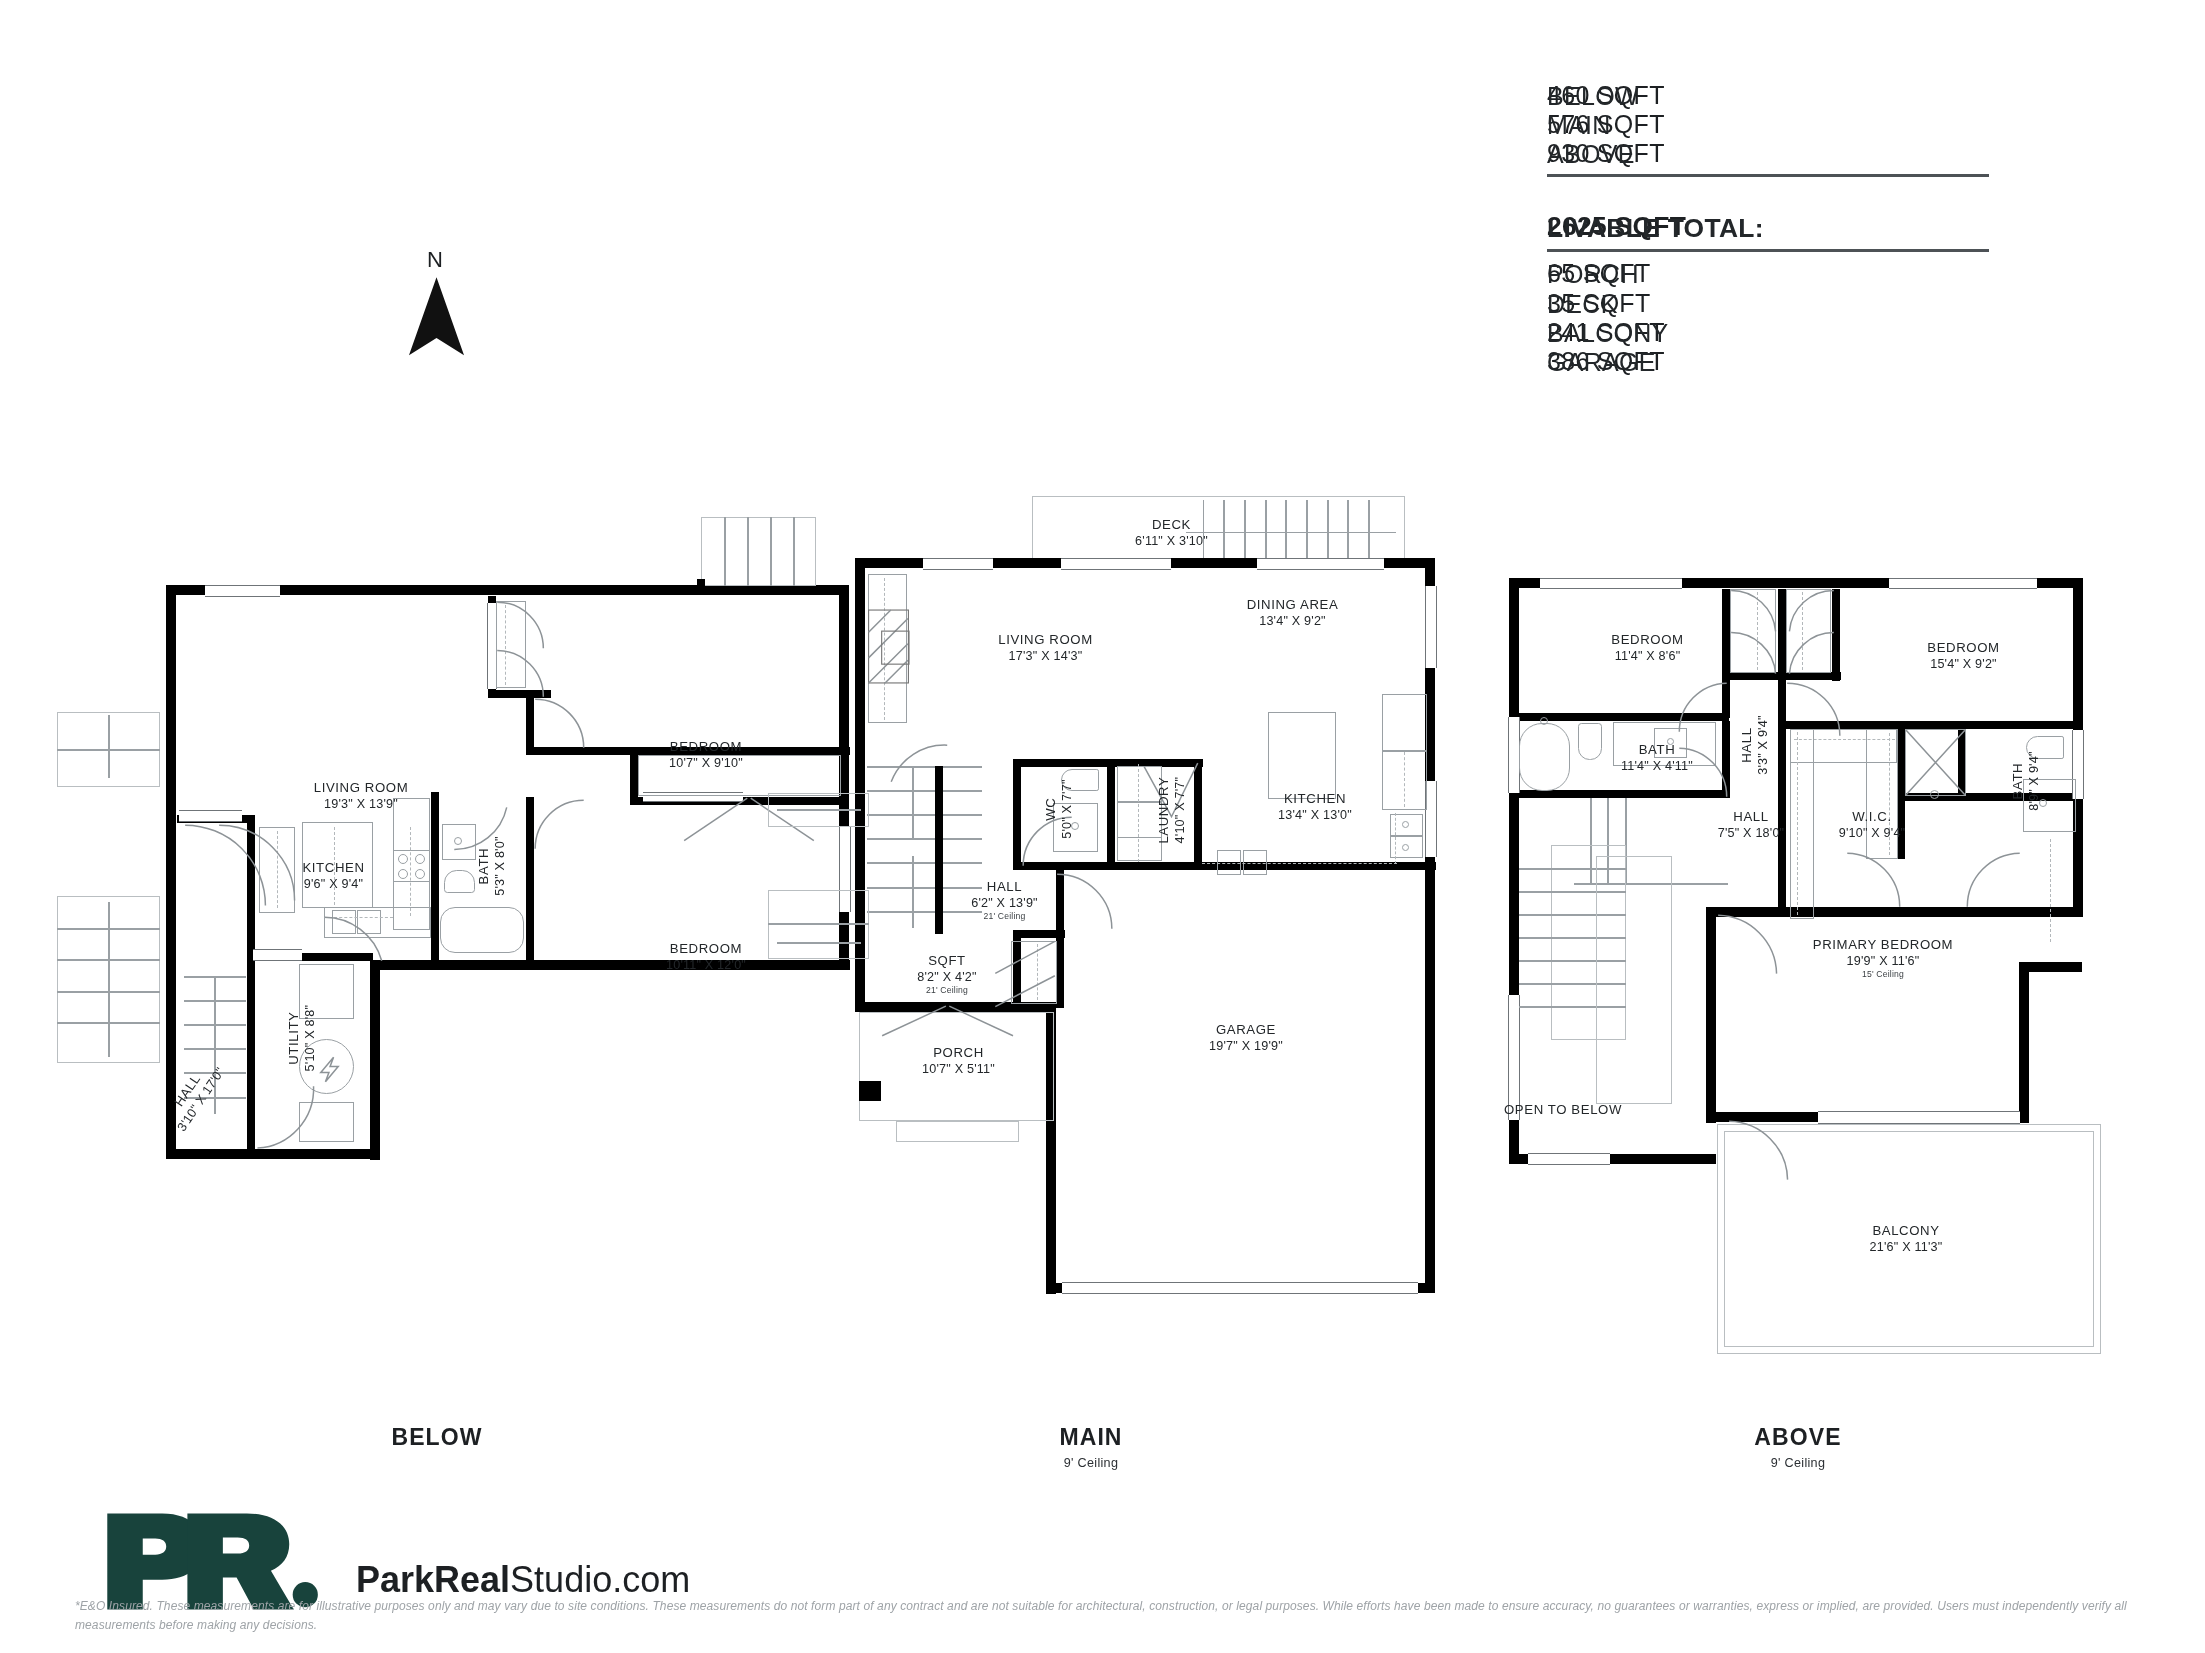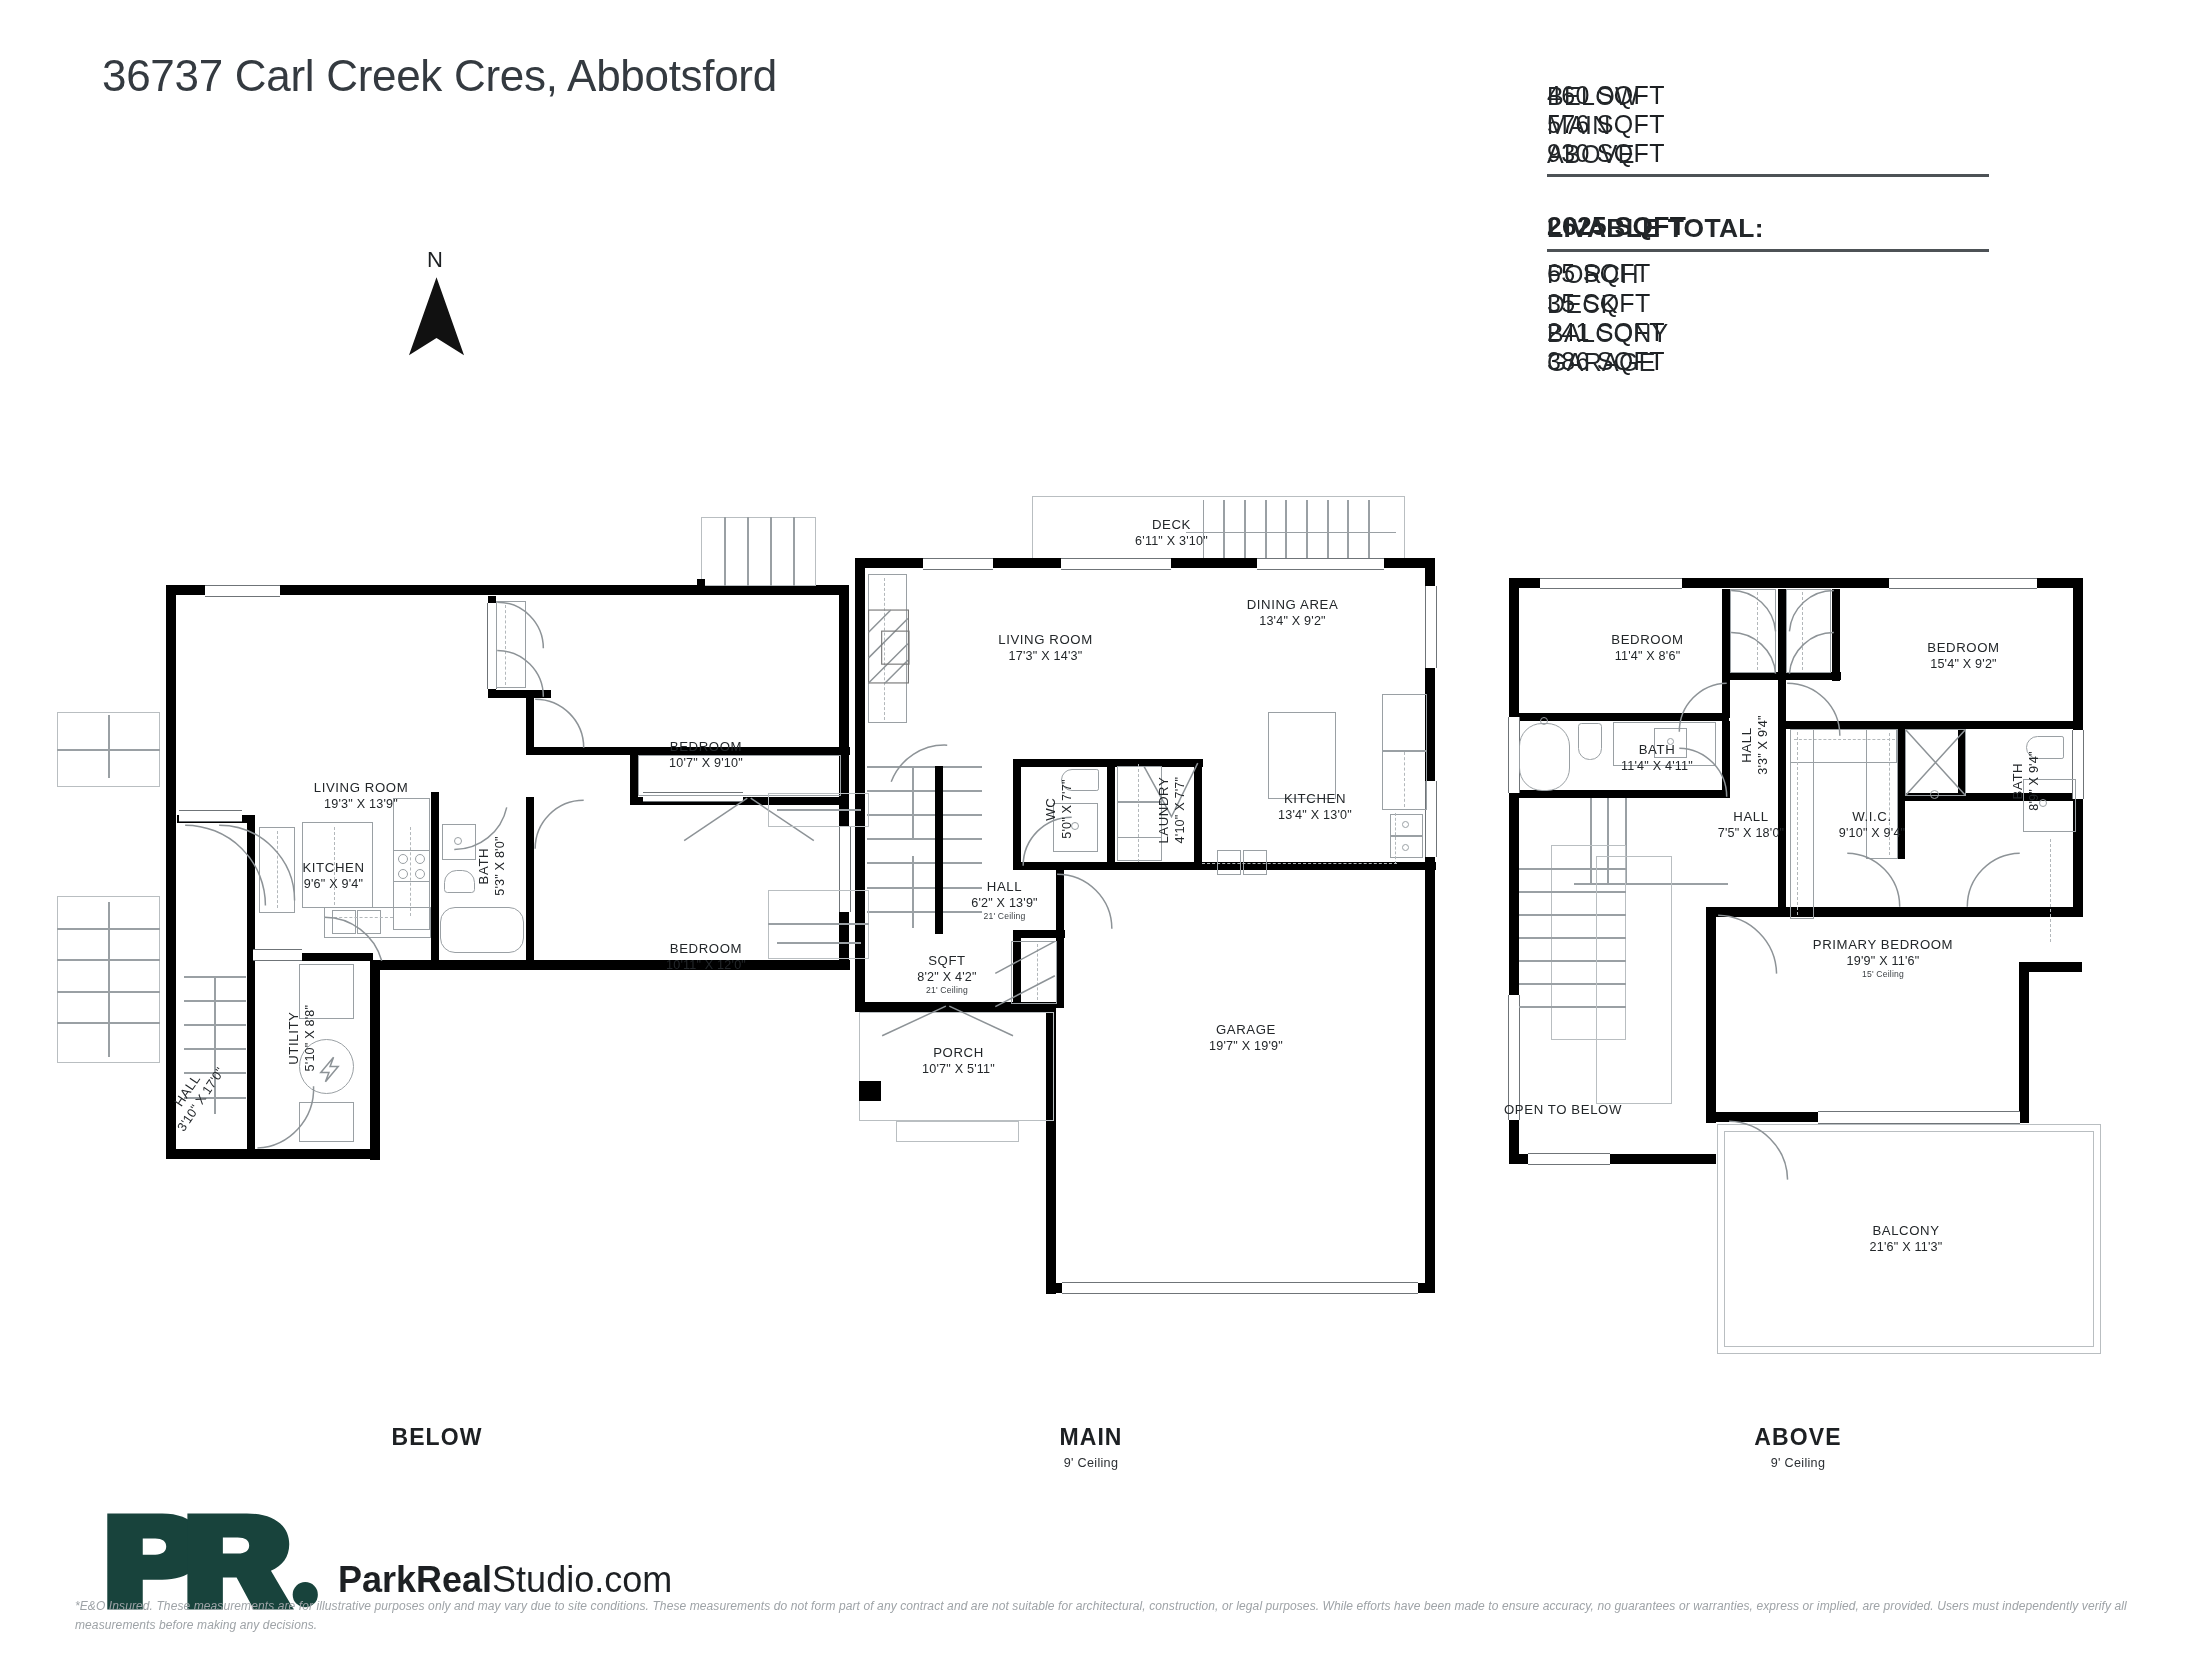--- a/index.html
+++ b/index.html
@@ -46,31 +46,30 @@
   svg.door path{fill:none;stroke:#8d9397;stroke-width:2.6;}
 
   
   .caption{position:absolute;text-align:center;}
   .caption .c-main{font-size:23px;font-weight:bold;letter-spacing:1.1px;color:#1d2023;}
   .caption .c-sub{font-size:12.6px;letter-spacing:0.3px;color:#2b2f33;margin-top:4.6px;}
 
   
   #logo{position:absolute;left:101px;top:1510px;height:109px;}
   #logo .mark{position:absolute;left:0;top:0;}
-  #logo .wordmark{position:absolute;left:237px;top:49px;font-size:36px;white-space:nowrap;color:#1d2023;}
+  #logo .wordmark{position:absolute;left:255px;top:49px;font-size:36px;white-space:nowrap;color:#1d2023;}
   #logo .wordmark b{font-weight:bold;}
   #disclaimer{position:absolute;left:75px;top:1597px;width:2067px;font-size:12px;line-height:1.55;
     font-style:italic;color:#9ea3a7;letter-spacing:0.1px;}
 </style>
 </head>
 <body>
 
 <div class="page">
 
-  <div id="page-title">36737 Carl Creek Cres, Abbotsford</div>
 
   <div id="area-table">
     <div class="row">
       <span class="lbl">BELOW</span>
       <span class="val">460 SQFT</span>
     </div>
     <div class="row">
       <span class="lbl">MAIN</span>
       <span class="val">576 SQFT</span>
     </div>

